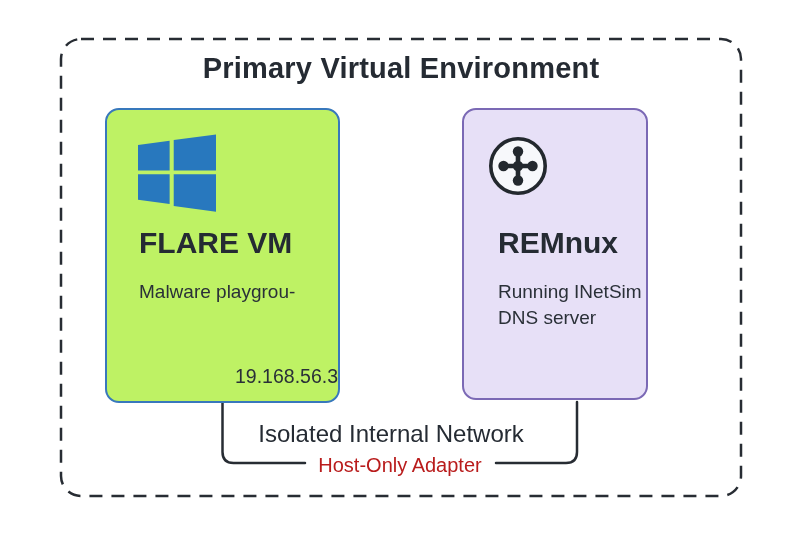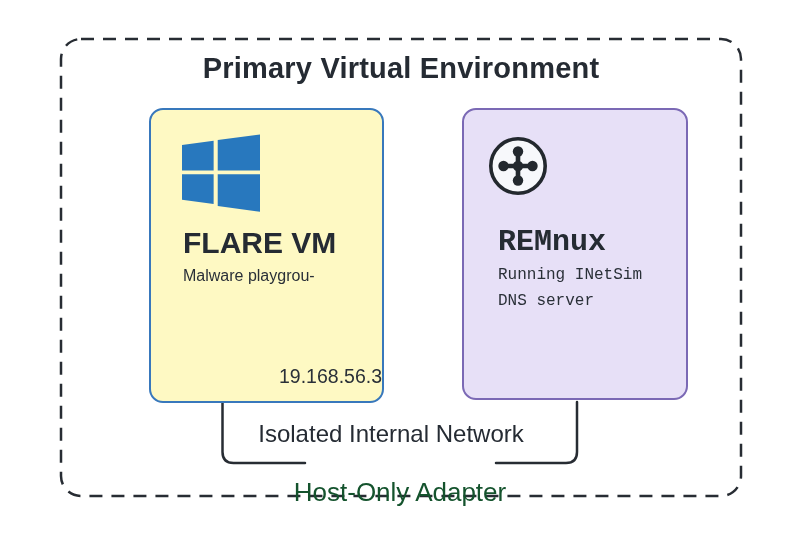--- a/index.html
+++ b/index.html
@@ -15,50 +15,50 @@
   .title{
     position:absolute;left:60px;top:52px;width:682px;
     text-align:center;font-size:29px;font-weight:700;color:#252b33;
     letter-spacing:0.2px;
   }
   .vm-box{
     position:absolute;box-sizing:border-box;border-radius:14px;
   }
   .flare-box{
     left:105px;top:108px;width:235px;height:295px;
-    background:#fef9c3;border:2.5px solid #3878bc;margin-left:44px;
+    background:#bef264;border:2.5px solid #3878bc;
   }
   .remnux-box{
-    left:462px;top:108px;width:226px;height:292px;
-    background:#e7e0f7;border:2.5px solid #7b69b5;font-family:Liberation Mono, monospace;
+    left:462px;top:108px;width:186px;height:292px;
+    background:#e7e0f7;border:2.5px solid #7b69b5;
   }
   .vm-icon{position:absolute;}
   .flare-box .vm-icon{left:31px;top:23px;}
   .remnux-box .vm-icon{left:23px;top:25px;}
   .vm-name{
     position:absolute;left:32px;top:116px;
     font-size:30px;font-weight:700;color:#252b33;line-height:1.1;
   }
   .remnux-box .vm-name{left:34px;}
   .vm-desc{
-    position:absolute;left:32px;top:153px;
-    font-size:16px;line-height:25.5px;color:#2a3038;
+    position:absolute;left:32px;top:169px;
+    font-size:19px;line-height:25.5px;color:#2a3038;
   }
   .remnux-box .vm-desc{left:34px;}
   .vm-ip{
     position:absolute;left:0;bottom:13px;width:100%;
     text-align:right;font-size:19.5px;color:#2a3038;
   }
   .net-label{
     position:absolute;left:391px;top:420px;transform:translateX(-50%);
     font-size:24px;color:#252b33;white-space:nowrap;
   }
   .adapter-label{
     position:absolute;left:400px;top:454px;transform:translateX(-50%);
-    font-size:26px;color:#14532d;white-space:nowrap;margin-top:23px;
+    font-size:20px;color:#b91c1c;white-space:nowrap;
   }
 </style>
 </head>
 <body>
 
 <div id="canvas">
 
   <svg id="lines" viewBox="0 0 800 533" xmlns="http://www.w3.org/2000/svg" aria-hidden="true">
 
     <rect x="61" y="39" width="680" height="457" rx="20" ry="20" fill="none" stroke="#272c33" stroke-width="2.5" stroke-dasharray="13 9"></rect>

